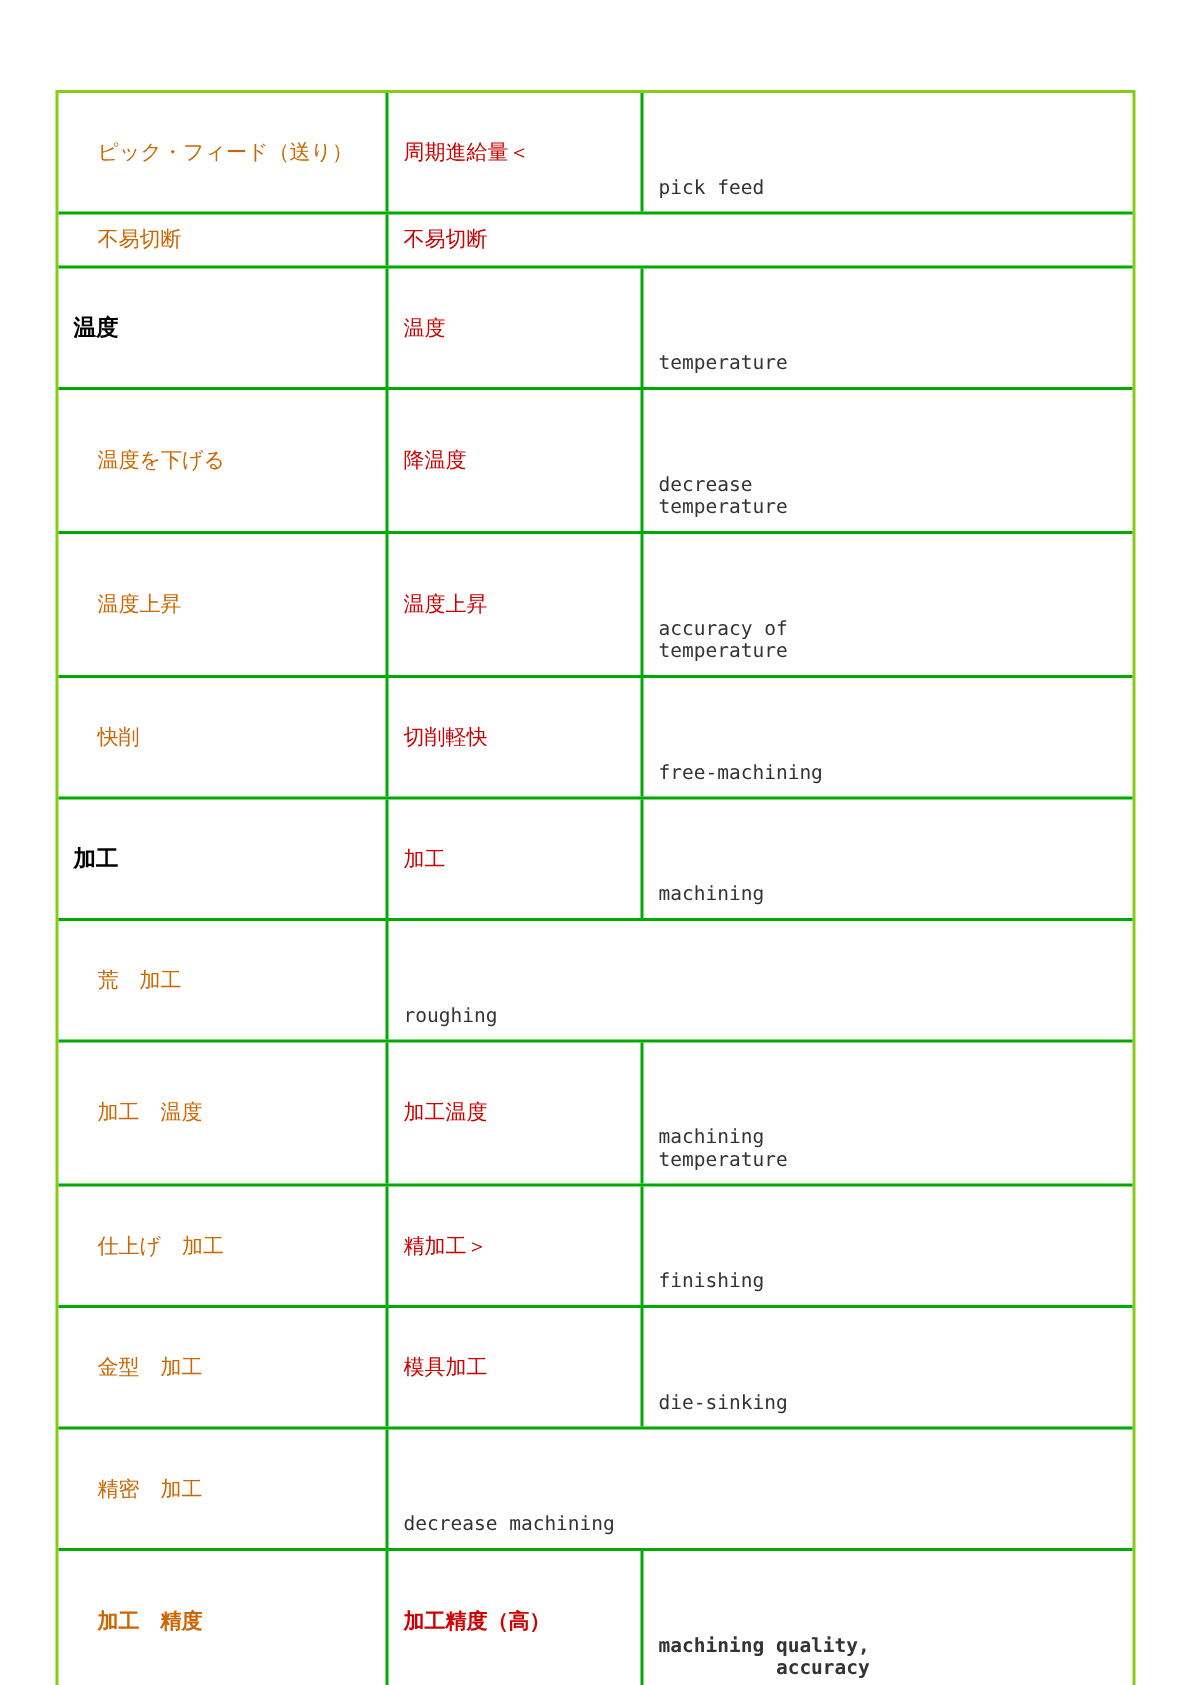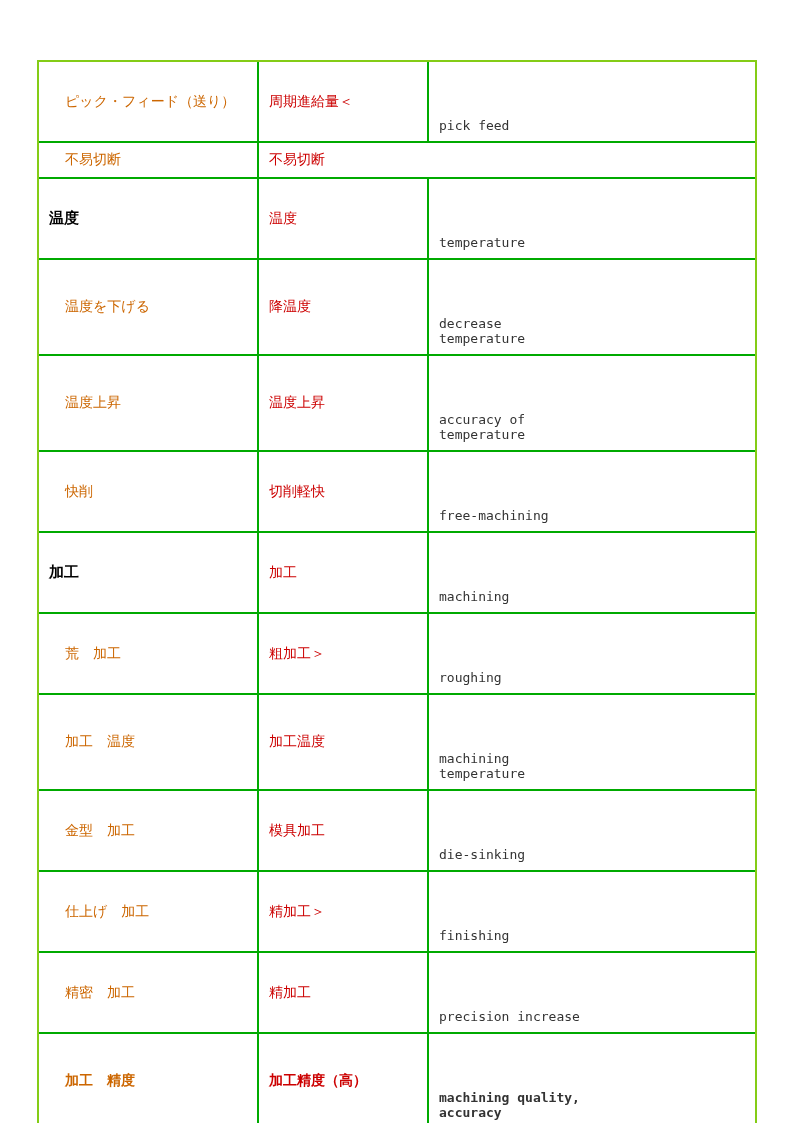--- a/index.html
+++ b/index.html
@@ -140,81 +140,75 @@
         <span class="zh">加工</span>
       </div>
       <div class="cell col3">
         <span class="en">machining</span>
       </div>
     </div>
     <div class="row">
       <div class="cell col1">
         <span class="jp-sub">荒　加工</span>
       </div>
-      <div class="cell col2">
-        <span class="zh">粗加工＞</span>
-      </div>
       <div class="cell col3">
         <span class="en">roughing</span>
       </div>
     </div>
     <div class="row">
       <div class="cell col1">
         <span class="jp-sub">加工　温度</span>
       </div>
       <div class="cell col2">
         <span class="zh">加工温度</span>
       </div>
       <div class="cell col3">
         <span class="en">
           <span style="display: block;">machining</span>
           <span style="display: block;">temperature</span>
         </span>
       </div>
     </div>
     <div class="row">
       <div class="cell col1">
+        <span class="jp-sub">仕上げ　加工</span>
+      </div>
+      <div class="cell col2">
+        <span class="zh">精加工＞</span>
+      </div>
+      <div class="cell col3">
+        <span class="en">finishing</span>
+      </div>
+    </div>
+    <div class="row">
+      <div class="cell col1">
         <span class="jp-sub">金型　加工</span>
       </div>
       <div class="cell col2">
         <span class="zh">模具加工</span>
       </div>
       <div class="cell col3">
         <span class="en">die-sinking</span>
       </div>
     </div>
     <div class="row">
       <div class="cell col1">
-        <span class="jp-sub">仕上げ　加工</span>
-      </div>
-      <div class="cell col2">
-        <span class="zh">精加工＞</span>
-      </div>
-      <div class="cell col3">
-        <span class="en">finishing</span>
-      </div>
-    </div>
-    <div class="row">
-      <div class="cell col1">
         <span class="jp-sub">精密　加工</span>
       </div>
-      <div class="cell col2">
-        <span class="zh">精加工</span>
-      </div>
-      <div class="cell col3">
-        <span class="en">precision increase</span>
+      <div class="cell col3">
+        <span class="en">decrease machining</span>
       </div>
     </div>
     <div class="row">
       <div class="cell col1">
         <span class="jp-sub">加工　精度</span>
       </div>
       <div class="cell col2">
         <span class="zh">加工精度（高）</span>
       </div>
       <div class="cell col3">
         <span class="en">
           <span style="display: block;">machining quality,</span>
-          <span style="display: block;">accuracy</span>
+          <span style="display: block; text-align: right;">accuracy</span>
         </span>
       </div>
     </div>
   </div>
 
 </body></html>

